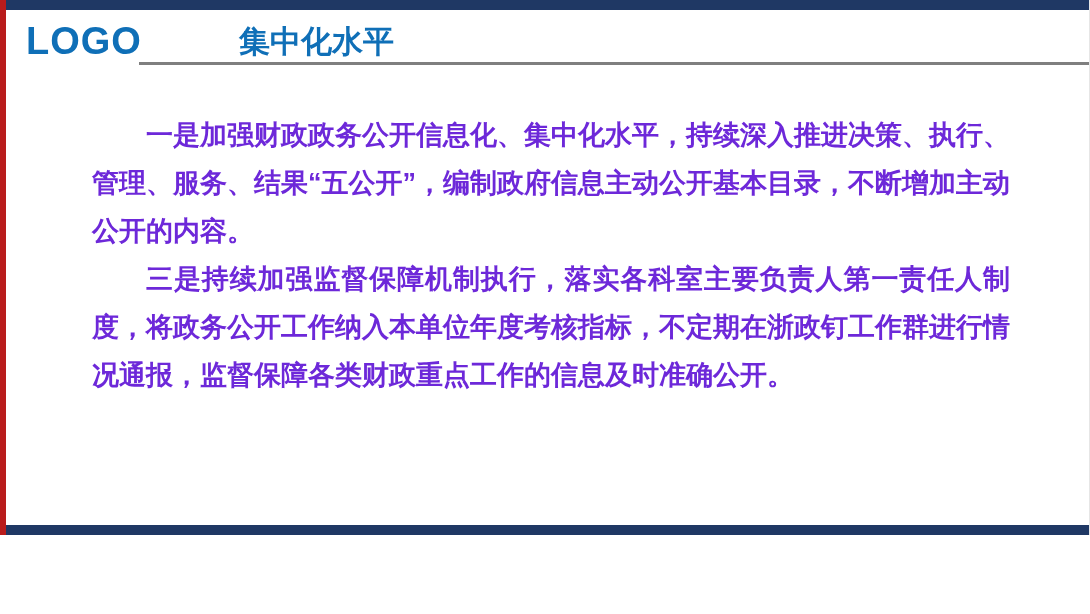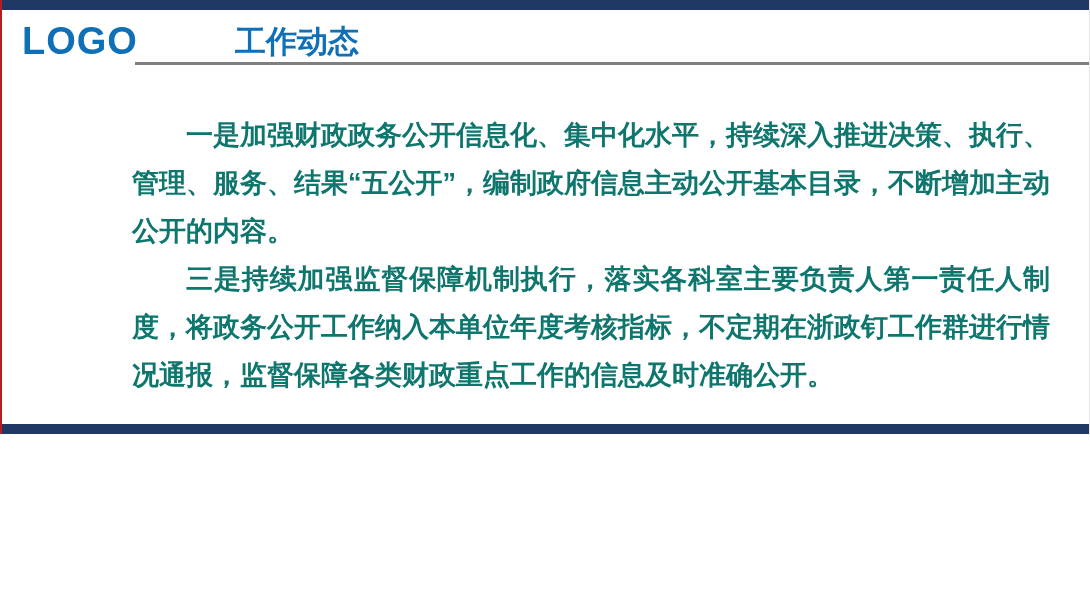--- a/index.html
+++ b/index.html
@@ -3,26 +3,26 @@
 <meta charset="utf-8">
 <style>
   html, body {
     margin: 0;
     padding: 0;
     background: #ffffff;
   }
   .slide {
     position: relative;
     width: 1090px;
-    height: 434px;
+    height: 535px;
     background: #ffffff;
     overflow: hidden;
     font-family: "Liberation Sans", sans-serif;
     box-sizing: border-box;
-    border-left: 2px solid #b91c1c;
+    border-left: 6px solid #b91c1c;
     border-right: 1px solid #e6e6e6;
     text-decoration: underline;
   }
   .accent-bar {
     position: absolute;
     left: 0;
     width: 100%;
     height: 10px;
     background: #1F3864;
   }
@@ -55,43 +55,42 @@
     width: 954px;
     height: 3px;
     background: #7F7F7F;
   }
 
   .body-text {
     position: absolute;
     left: 86px;
     top: 111px;
     width: 918px;
-    color: #0f766e;
+    color: #6d28d9;
     font-size: 27px;
     font-weight: bold;
     line-height: 48px;
     text-align: justify;
-    margin-left: 44px;
   }
   .body-text p {
     margin: 0;
     padding: 0;
     text-indent: 2em;
   }
 </style>
 </head>
 <body>
 
 <div class="slide">
 
   <div class="accent-bar top"></div>
 
   <div class="logo">LOGO</div>
 
-  <div class="slide-title">工作动态</div>
+  <div class="slide-title">集中化水平</div>
 
   <div class="header-rule"></div>
 
   <div class="body-text">
     <p>一是加强财政政务公开信息化、集中化水平，持续深入推进决策、执行、管理、服务、结果“五公开”，编制政府信息主动公开基本目录，不断增加主动公开的内容。</p>
     <p>三是持续加强监督保障机制执行，落实各科室主要负责人第一责任人制度，将政务公开工作纳入本单位年度考核指标，不定期在浙政钉工作群进行情况通报，监督保障各类财政重点工作的信息及时准确公开。</p>
   </div>
 
   <div class="accent-bar bottom"></div>
 

